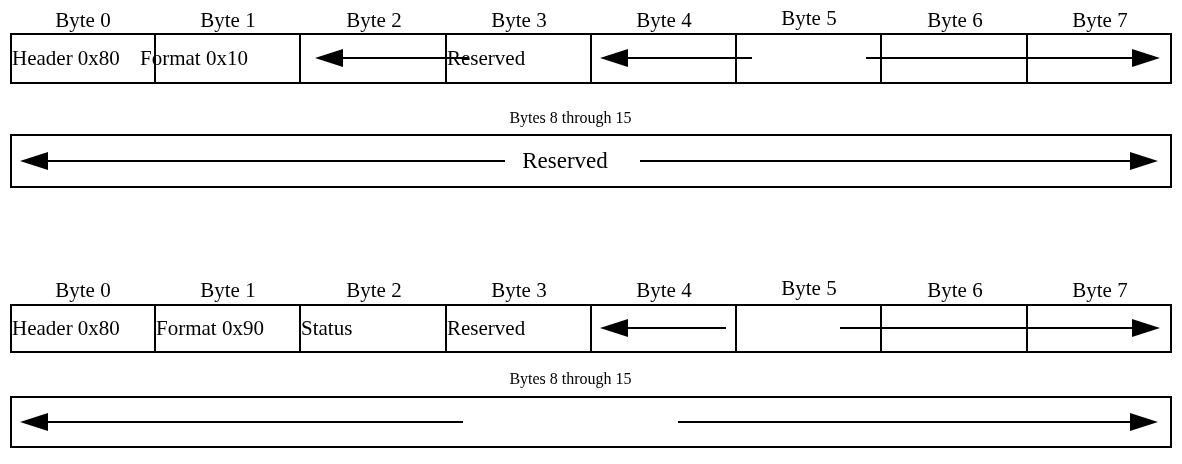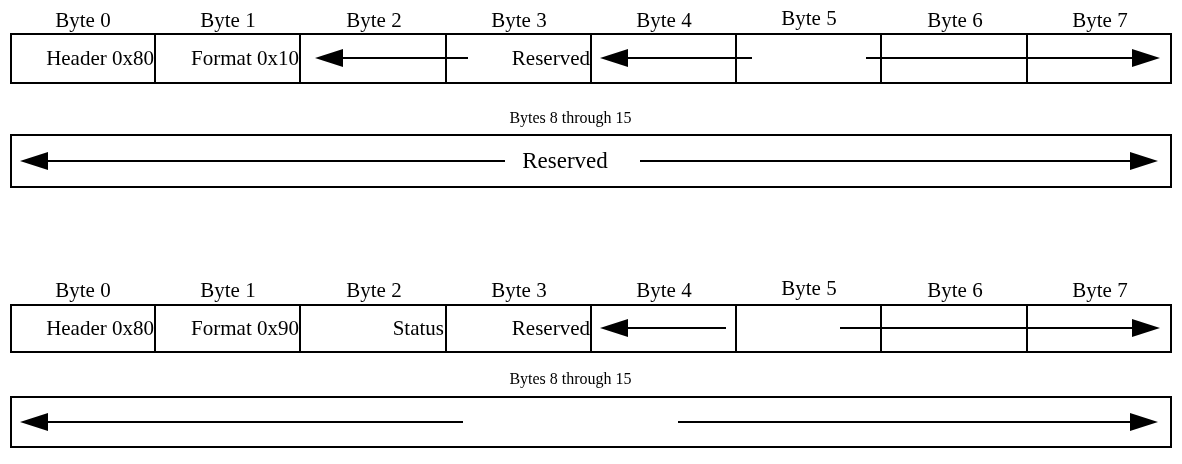--- a/index.html
+++ b/index.html
@@ -29,21 +29,21 @@
     box-sizing: border-box;
     background: #ffffff;
   }
   .divider {
     position: absolute;
     width: 2px;
     background: #000000;
   }
   .cell-text {
     position: absolute;
-    text-align: right;
+    text-align: left;
     font-size: 21px;
     white-space: nowrap;
   }
   .caption {
     position: absolute;
     left: 0;
     width: 1141px;
     height: 26px;
     line-height: 26px;
     text-align: center;
@@ -92,21 +92,21 @@
   <div class="box" style="top:33px; height:51px;"></div>
   <div class="divider" style="left:154px;  top:35px; height:47px;"></div>
   <div class="divider" style="left:299px;  top:35px; height:47px;"></div>
   <div class="divider" style="left:445px;  top:35px; height:47px;"></div>
   <div class="divider" style="left:590px;  top:35px; height:47px;"></div>
   <div class="divider" style="left:735px;  top:35px; height:47px;"></div>
   <div class="divider" style="left:880px;  top:35px; height:47px;"></div>
   <div class="divider" style="left:1026px; top:35px; height:47px;"></div>
 
   <div class="cell-text" style="left:12px;  top:35px; width:142px; line-height:47px;">Header 0x80</div>
-  <div class="cell-text" style="left:156px; top:35px; width:143px; line-height:47px;">Format 0x10</div>
+  <div class="cell-text" style="left:140px; top:35px; width:143px; line-height:47px;">Format 0x10</div>
   <div class="cell-text" style="left:447px; top:35px; width:143px; line-height:47px;">Reserved</div>
 
   <div class="ah-left" style="left:315px; top:49px;"></div>
   <div class="hline" style="left:338px; top:57px; width:130px;"></div>
   <div class="ah-left" style="left:600px; top:49px;"></div>
   <div class="hline" style="left:623px; top:57px; width:129px;"></div>
   <div class="hline" style="left:866px; top:57px; width:266px;"></div>
   <div class="ah-right" style="left:1132px; top:49px;"></div>
 
   <div class="caption" style="top:105px;">Bytes 8 through 15</div>

